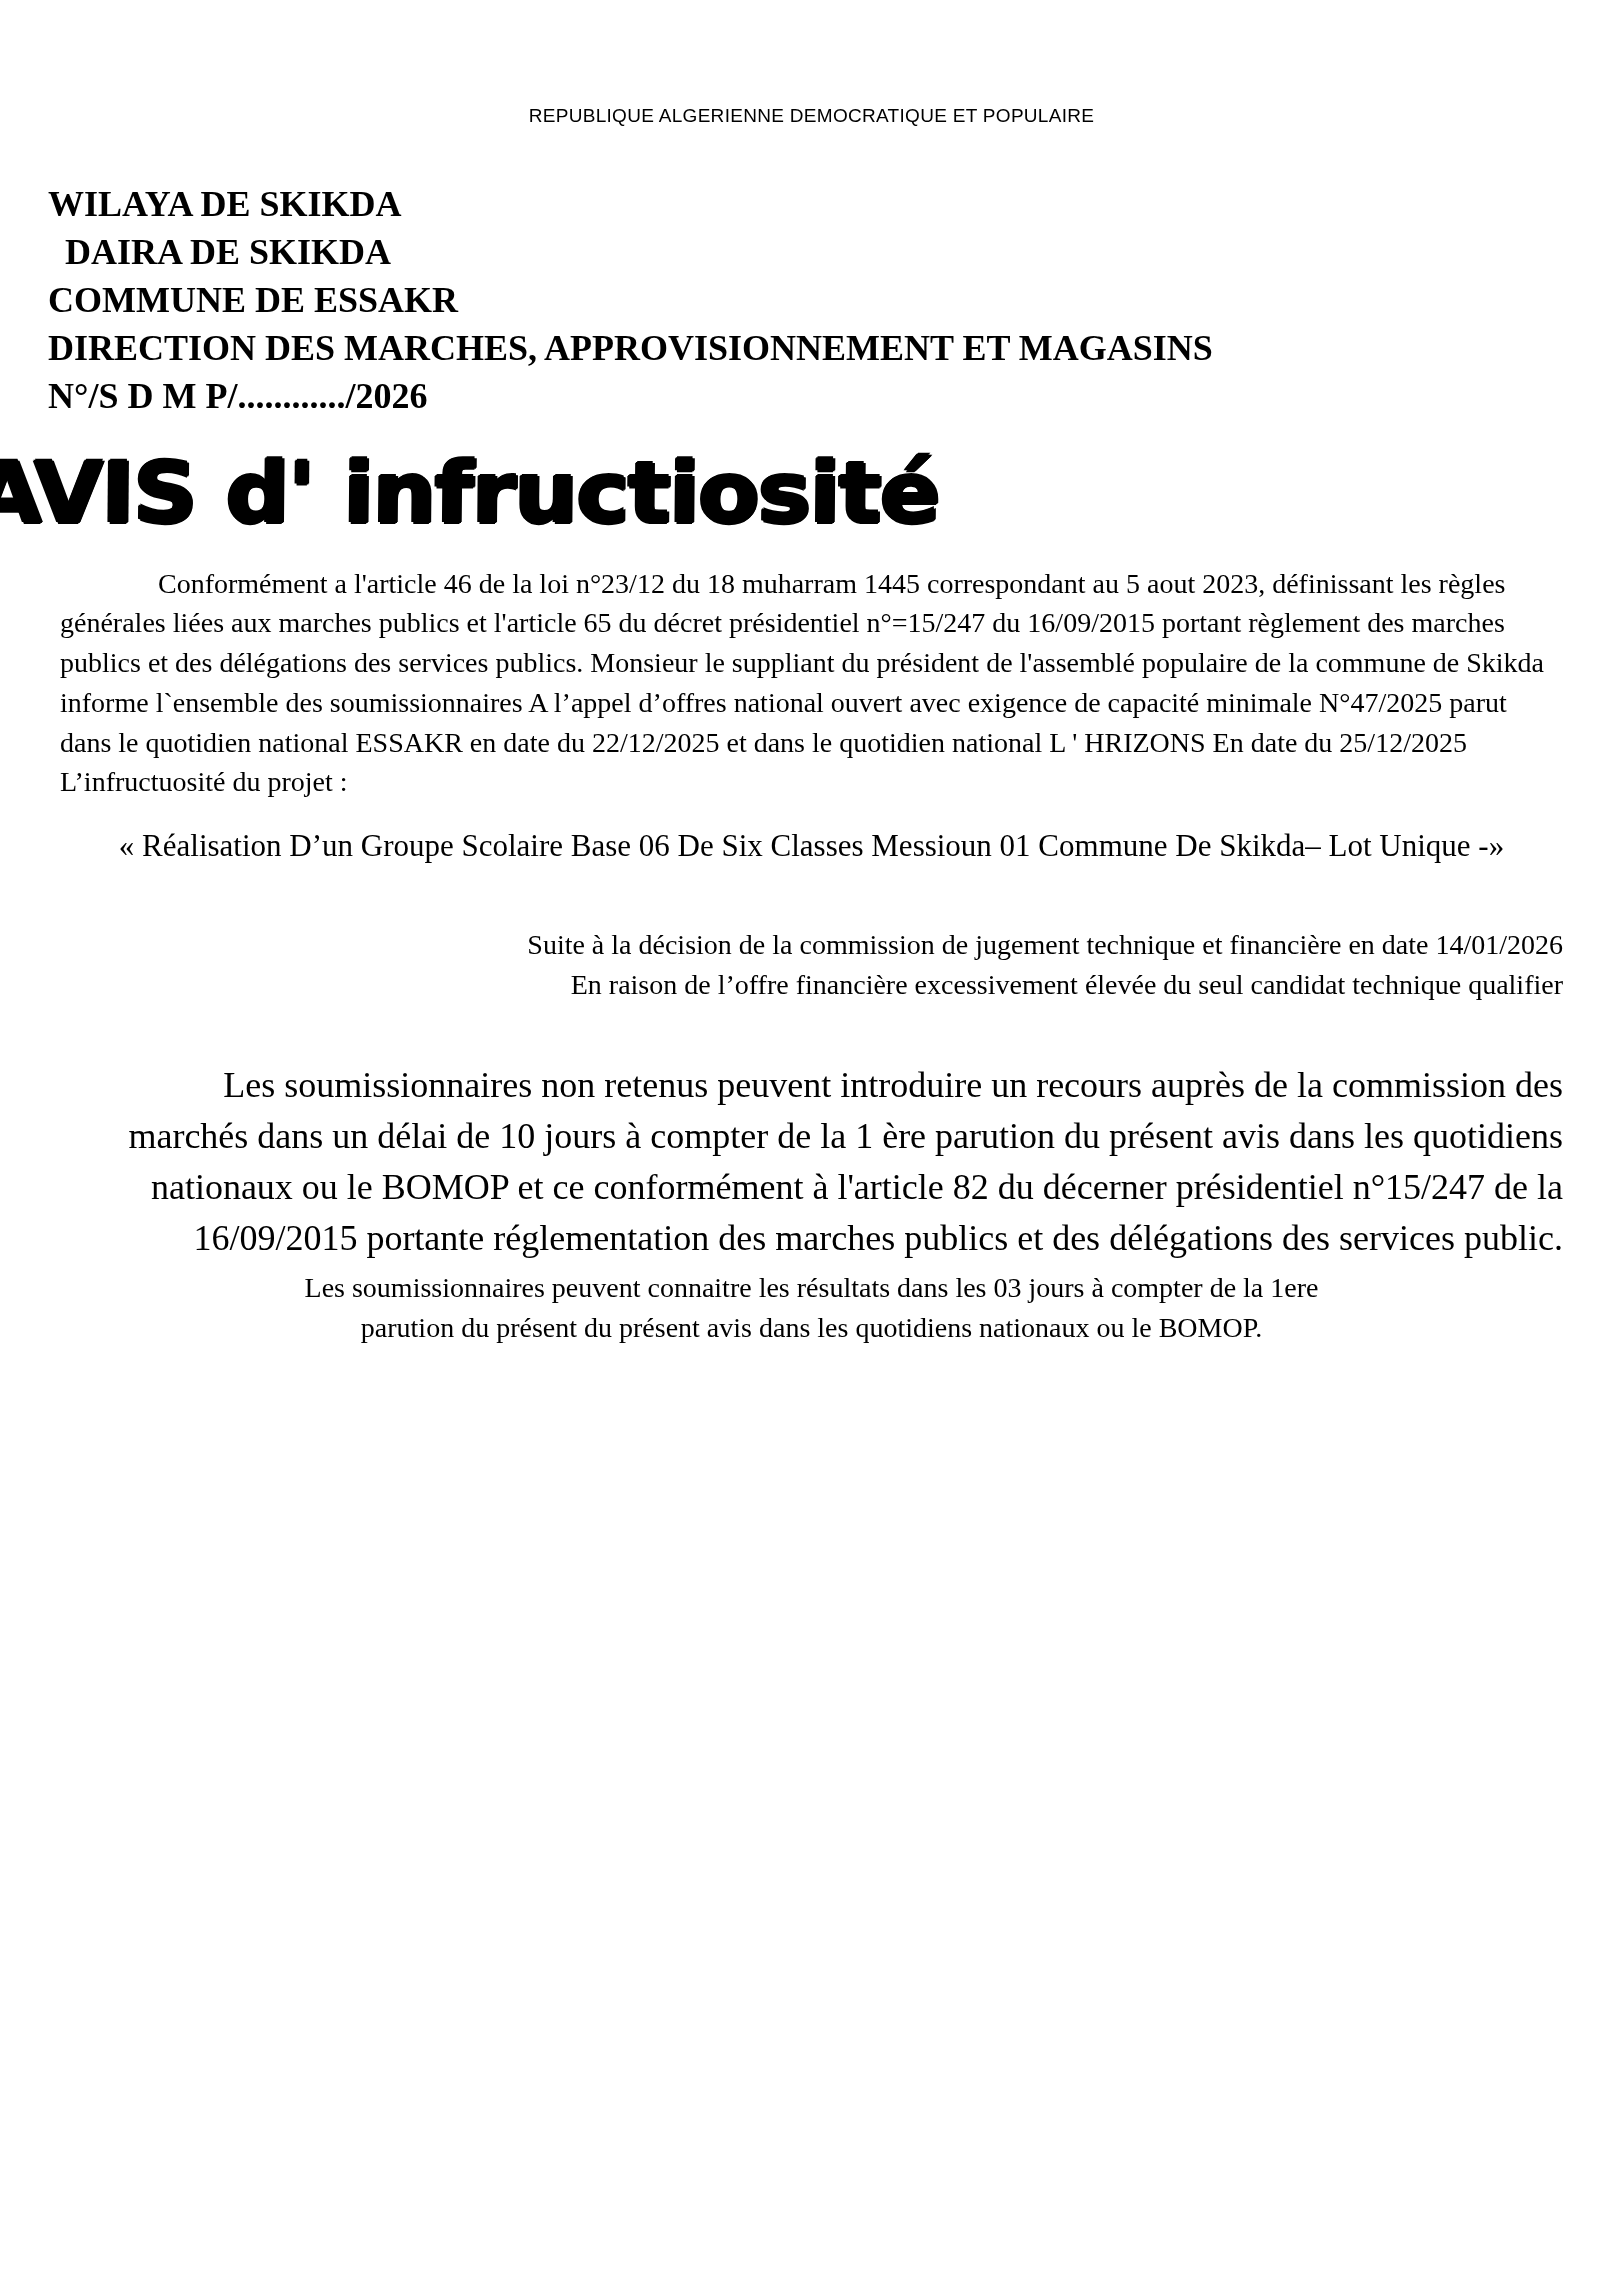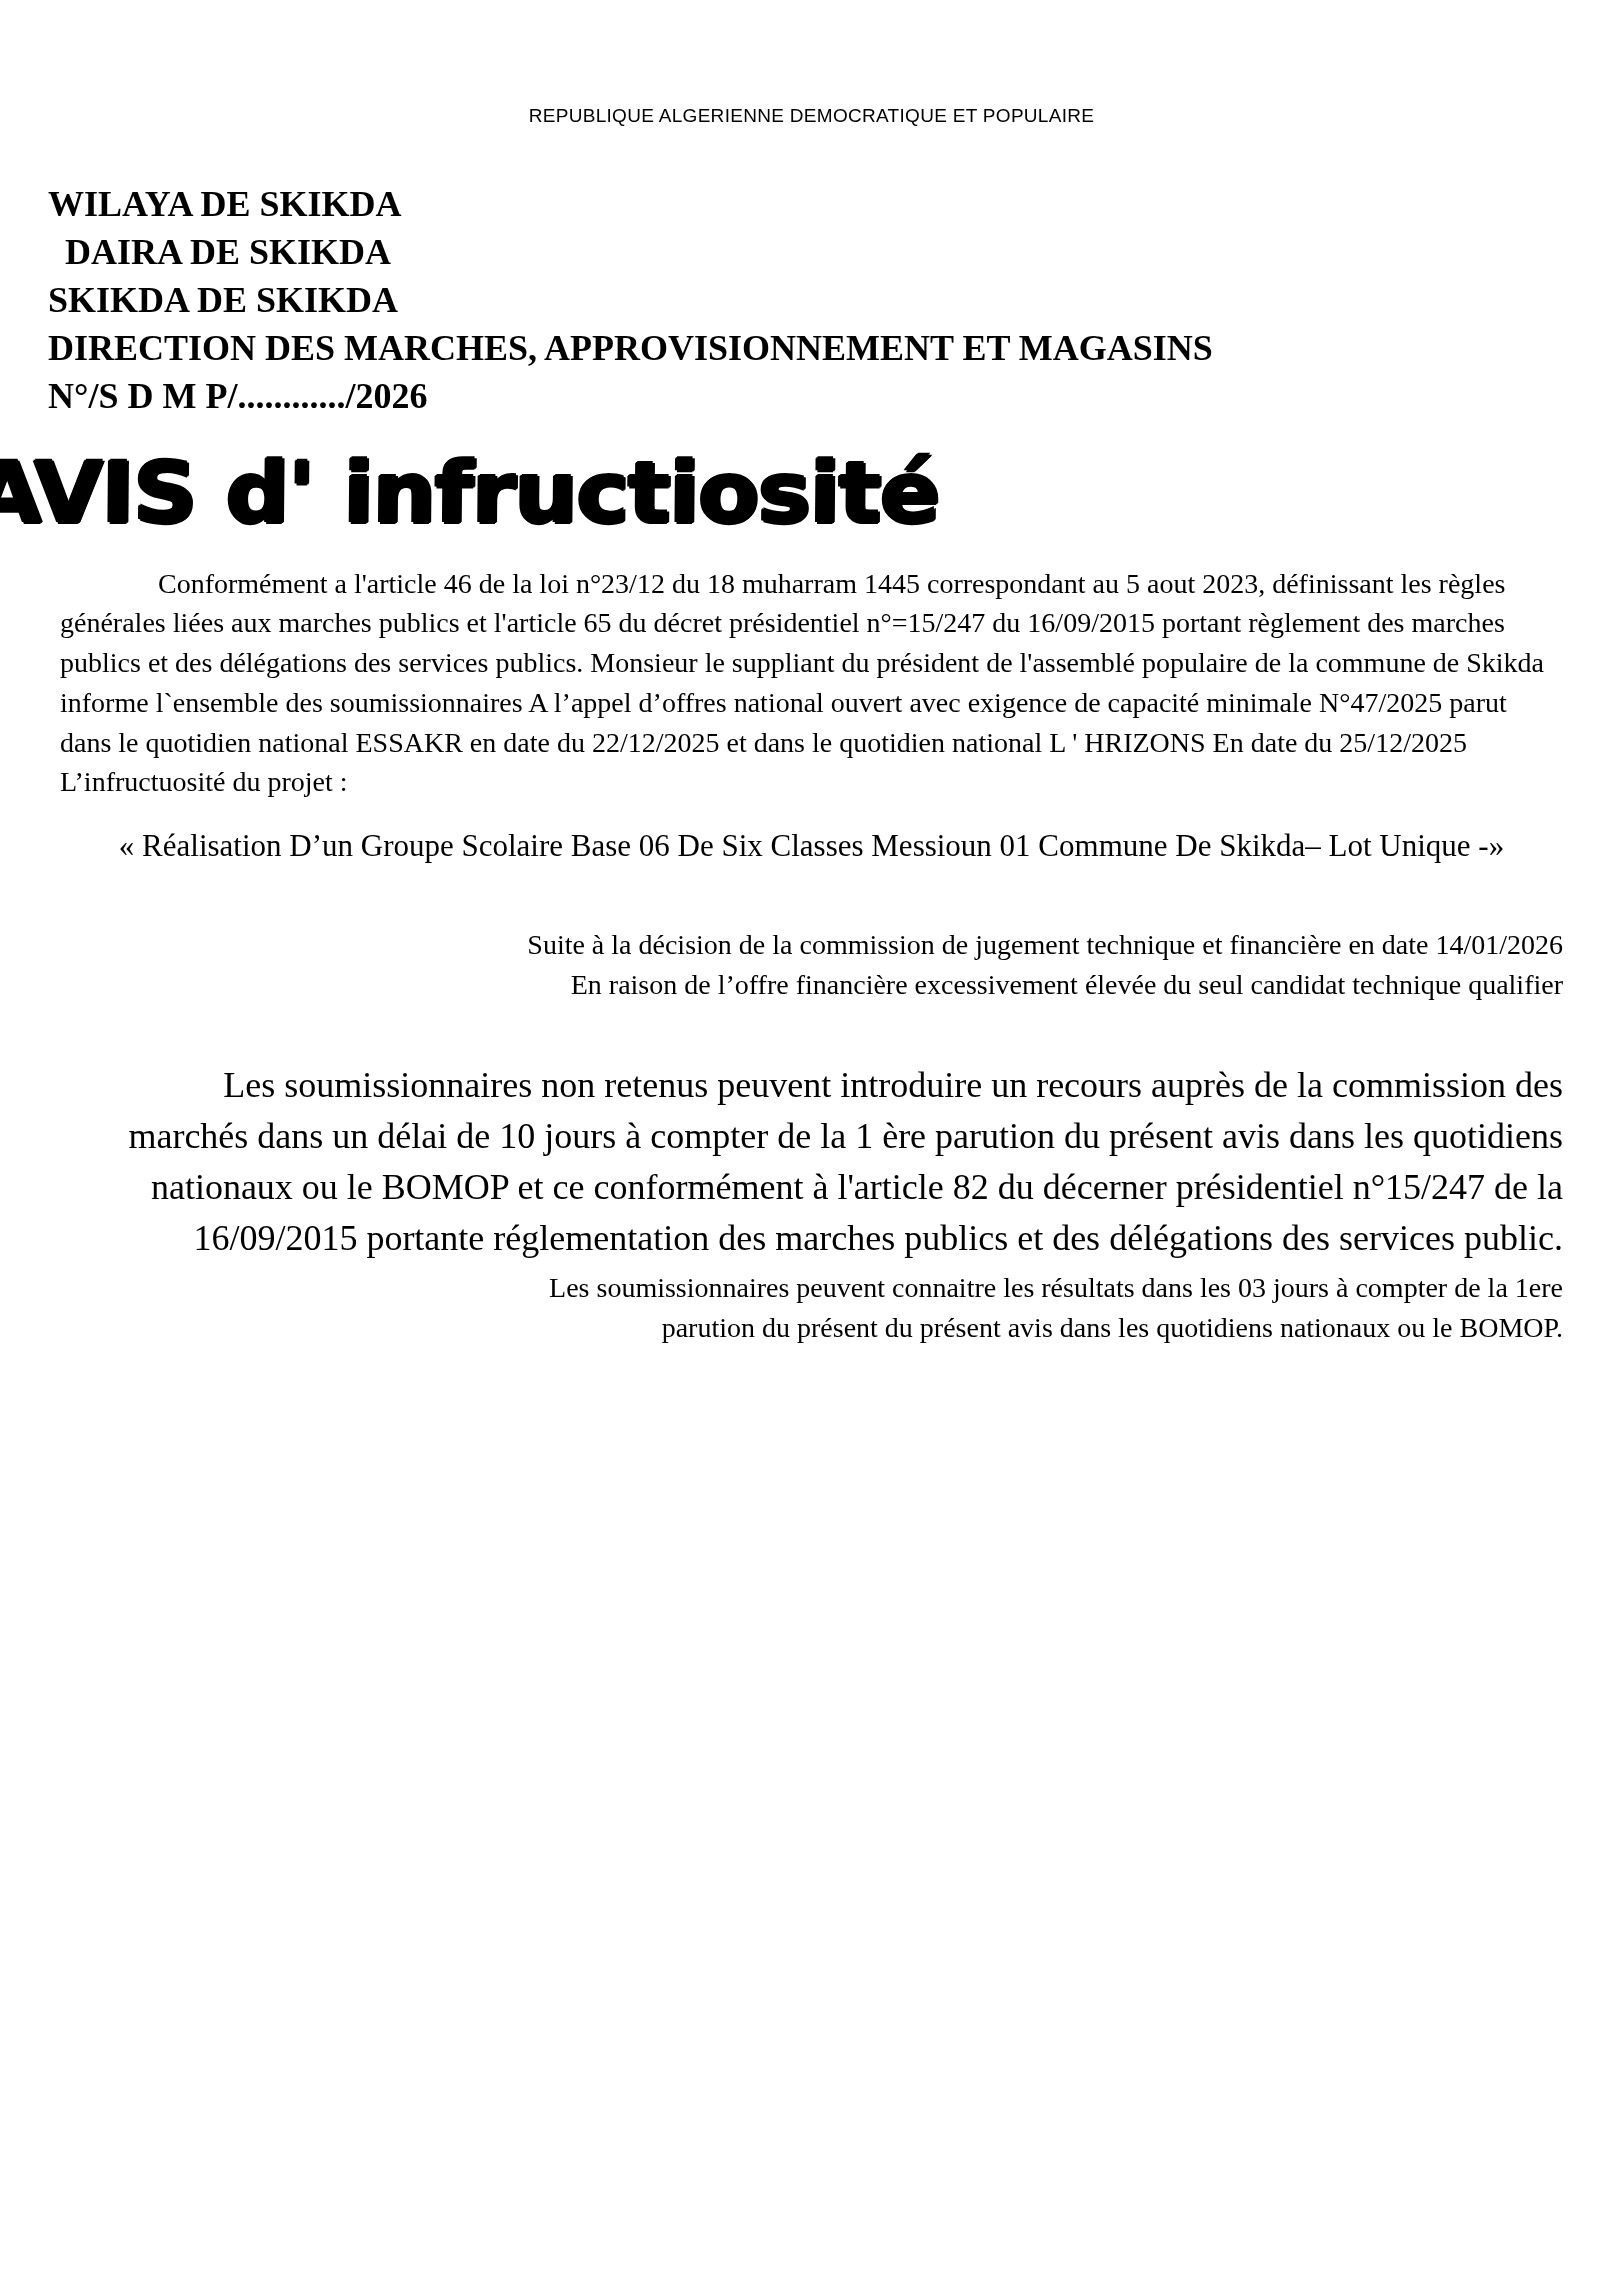--- a/index.html
+++ b/index.html
@@ -95,34 +95,34 @@
     font-size: 36px;
     line-height: 1.42;
     text-align: right;
   }
   .recourse-block .lead-indent { display: inline-block; width: 98px; }
 
   .results-block {
     margin: 3.9px 60px 0 60px;
     font-size: 28px;
     line-height: 1.42;
-    text-align: right;
+    text-align: center;
   }
 </style>
 </head>
 <body>
 
 <div class="page">
 
   <div class="republic-line">REPUBLIQUE ALGERIENNE DEMOCRATIQUE ET POPULAIRE</div>
 
   <div class="admin-block">
     <div>WILAYA DE SKIKDA</div>
     <div class="indent-1">DAIRA DE SKIKDA</div>
-    <div>SKIKDA DE SKIKDA</div>
+    <div>COMMUNE DE ESSAKR</div>
     <div>DIRECTION DES MARCHES, APPROVISIONNEMENT ET MAGASINS</div>
     <div>N°/S D M P/............/2026</div>
   </div>
 
   <div class="title-wrap">
     <span class="title">AVIS d' infructiosité</span>
   </div>
 
   <div class="body-text">
     <div class="para">

